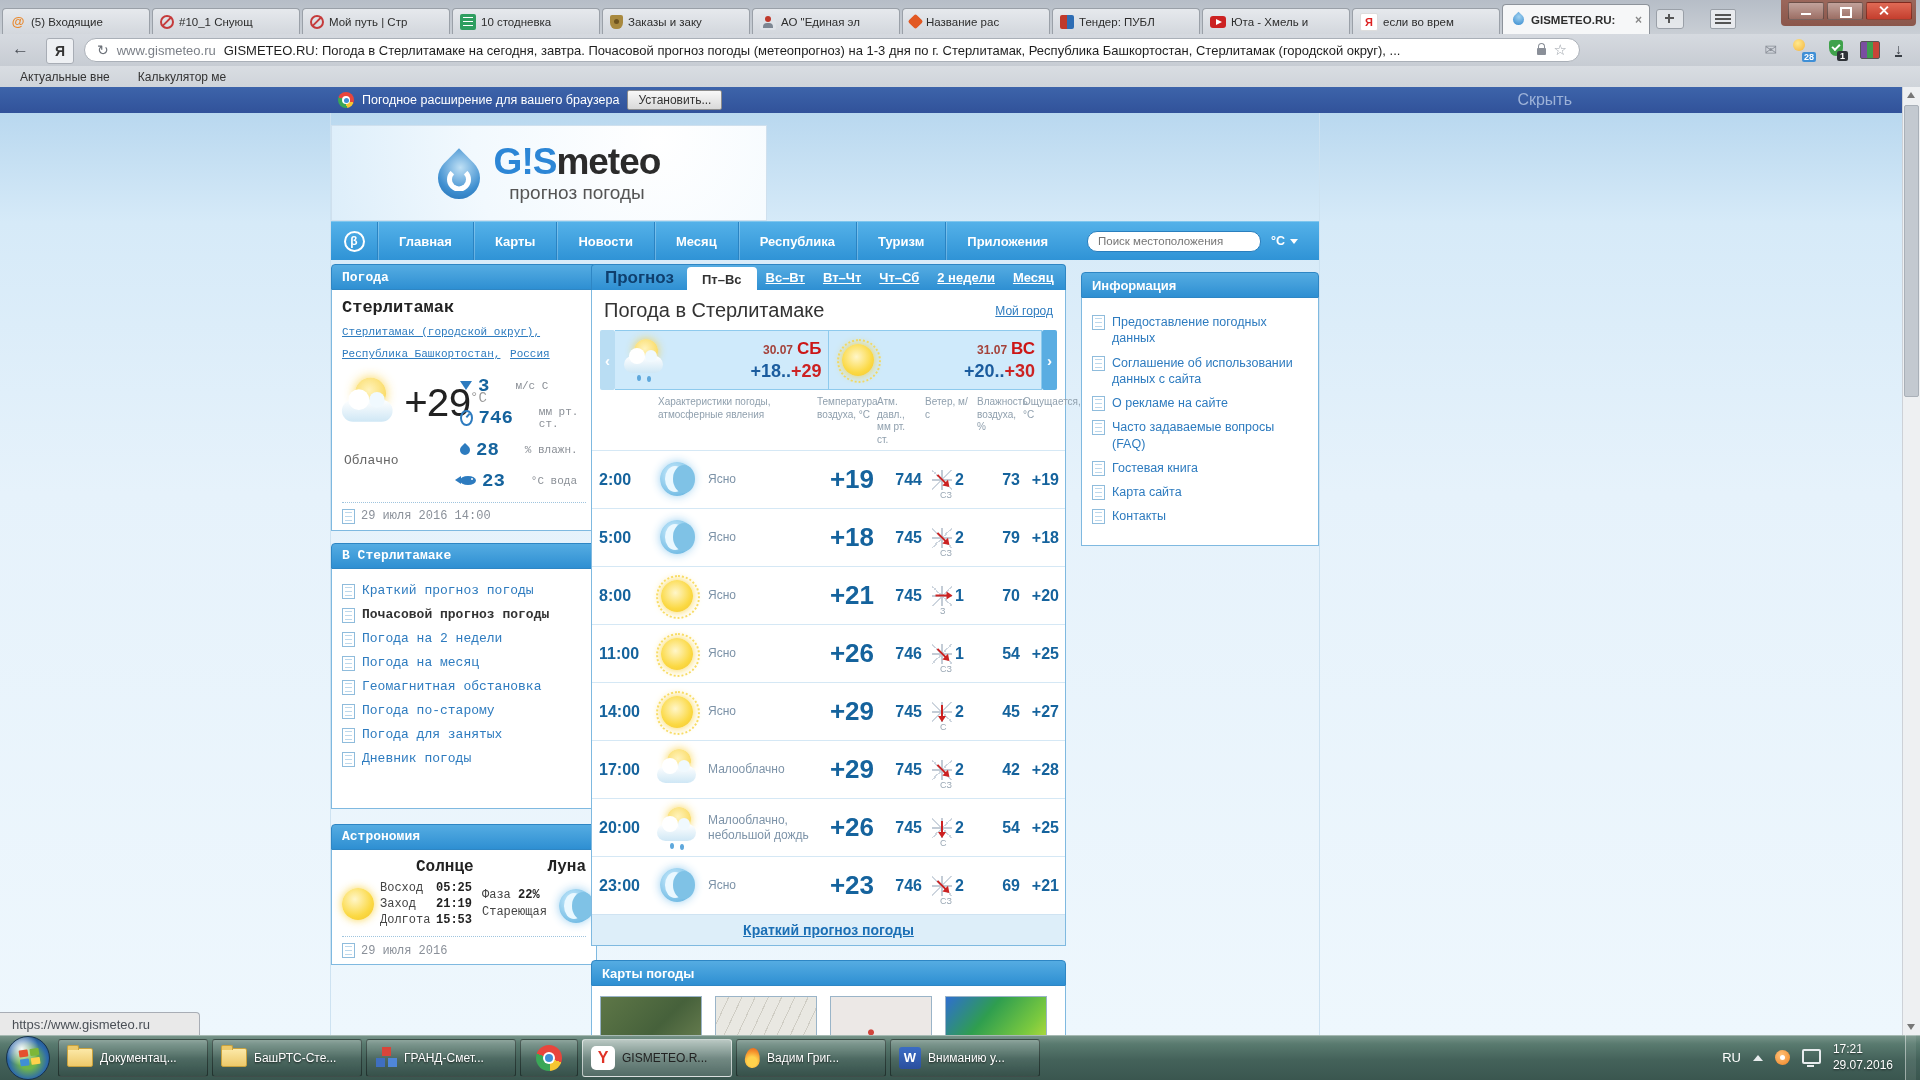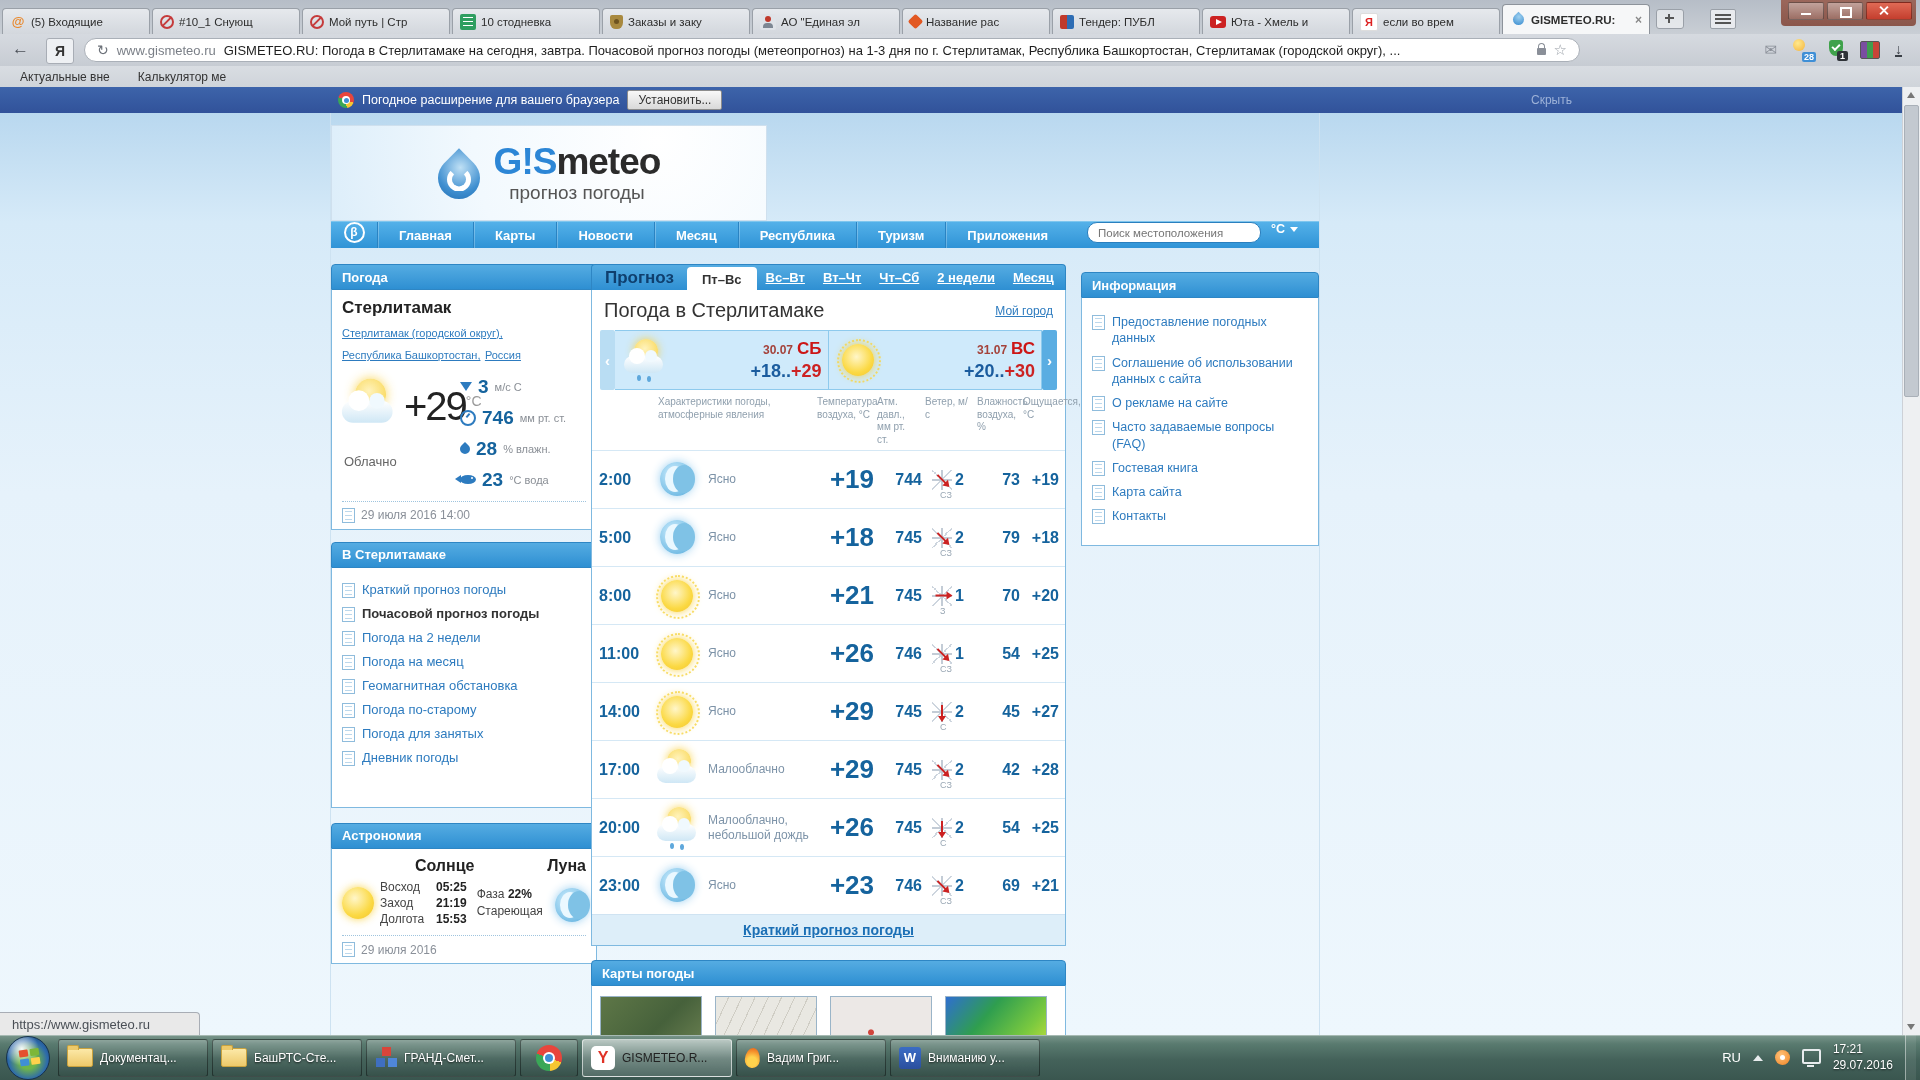--- a/index.html
+++ b/index.html
@@ -74,42 +74,42 @@
     background:linear-gradient(#d9dde2,#cfd4da);display:flex;align-items:center;gap:28px;padding-left:20px;}
   .bm-item{font-size:12px;color:#333;white-space:nowrap;}
 
   
   .banner{position:absolute;left:0;top:87px;width:1920px;height:26px;
     background:linear-gradient(#3d64aa,#31529a);display:flex;align-items:center;}
   .banner-inner{margin-left:338px;display:flex;align-items:center;gap:8px;}
   .banner-text{color:#fff;font-size:12.5px;}
   .install-btn{background:linear-gradient(#f8f8f8,#d9d9d9);border:1px solid #8c8c8c;border-radius:2px;
     font-size:12px;color:#333;padding:2px 10px;}
-  .hide-link{position:absolute;right:348px;color:#9db2d8;font-size:12px;}
+  .hide-link{position:absolute;right:348px;color:#9db2d8;font-size:16px;}
 
   
   .page{position:absolute;left:0;top:113px;width:1920px;height:922px;overflow:hidden;
     background:linear-gradient(180deg,#b9d8ef 0,#d6eaf8 110px,#e6f2fb 380px,#eef7fd 100%);}
   .container{position:absolute;left:330px;top:0;width:988px;height:100%;
     border-left:1px solid #cde2f1;border-right:1px solid #cde2f1;}
   .logo-box{position:absolute;left:0;top:12px;width:436px;height:96px;box-sizing:border-box;
     background:radial-gradient(circle at 75% 15%,#ffffff,#f2f9fe 55%,#ddeefa);
     border:1px solid #cfe0ee;display:flex;align-items:center;justify-content:center;gap:14px;}
   .gdrop{width:42px;height:42px;background:radial-gradient(circle at 35% 30%,#bfe0f5,#3f8fd0 60%,#1f6bb0);
     border-radius:0 50% 50% 50%;transform:rotate(45deg);position:relative;margin-top:10px;}
   .gdrop::after{content:"";position:absolute;left:10px;top:10px;width:14px;height:14px;border:5px solid #fff;
     border-top-color:transparent;border-radius:50%;transform:rotate(-45deg);}
   .logo-text{display:flex;flex-direction:column;align-items:center;}
   .logo-line{font-size:37px;font-weight:800;letter-spacing:-1px;line-height:1;}
   .logo-blue{color:#2c86d6;} .logo-dark{color:#2b2b2b;}
   .tagline{font-size:19px;color:#555;margin-top:2px;}
 
-  .mainnav{position:absolute;left:0;top:108px;width:988px;height:27px;
+  .mainnav{position:absolute;left:0;top:108px;width:988px;height:39px;
     background:linear-gradient(#54b1e9,#2f93d6);border-top:1px solid #7fc6ee;box-sizing:border-box;
-    display:flex;align-items:flex-start;}
+    display:flex;align-items:center;}
   .beta-wrap{width:46px;display:flex;justify-content:center;}
   [data-icon="beta-icon"]{width:17px;height:17px;border:2px solid #fff;border-radius:50%;color:#fff;
     font-size:12px;font-weight:bold;text-align:center;line-height:16px;}
   [data-icon="beta-icon"]::before{content:"β";}
   .nav-item{padding:0 21px;height:100%;display:flex;align-items:center;color:#fff;font-weight:bold;
     font-size:13px;border-left:1px solid #2a83c2;box-shadow:inset 1px 0 0 rgba(255,255,255,.25);white-space:nowrap;}
   .nav-search{margin-left:auto;margin-right:10px;width:172px;height:19px;background:#fff;
     border:1px solid #2a7fbe;border-radius:10px;display:flex;align-items:center;}
   .nav-search input{border:none;outline:none;background:transparent;width:100%;font-size:11.5px;
     color:#555;padding:0 10px;font-family:"Liberation Sans",sans-serif;}
@@ -117,39 +117,39 @@
   .caret-down{width:0;height:0;border-left:4px solid transparent;border-right:4px solid transparent;
     border-top:5px solid #fff;}
 
   
   .panel{box-sizing:border-box;}
   .panel-h{height:26px;background:linear-gradient(#55ace2,#2e8fd2);border:1px solid #2e86c4;
     border-radius:4px 4px 0 0;color:#fff;font-weight:bold;font-size:13px;display:flex;align-items:center;
     padding-left:10px;box-sizing:border-box;}
   .panel-b{background:#fff;border:1px solid #7fb9e0;border-top:none;box-sizing:border-box;}
 
-  .col-left{position:absolute;left:0;top:151px;width:266px;}
+  .col-left{position:absolute;left:0;top:151px;width:266px;font-family:Liberation Mono, monospace;}
   .col-center{position:absolute;left:260px;top:151px;width:475px;}
   .col-right{position:absolute;left:750px;top:159px;width:238px;}
 
   
   .cw-body{padding:8px 10px 6px;}
   .cw-city{font-size:17px;font-weight:bold;color:#222;}
   .cw-links{margin-top:3px;line-height:1.4;}
   .cw-links a{color:#2d7bbf;font-size:11px;text-decoration:underline;}
   .cw-main{display:flex;margin-top:8px;}
   .cw-left{width:118px;position:relative;height:96px;}
   .bigicon{position:absolute;left:-4px;top:2px;transform:scale(1.3);transform-origin:left top;}
   .cw-temp{position:absolute;left:62px;top:10px;font-size:40px;color:#222;letter-spacing:-2px;}
   .cw-temp sup{font-size:14px;color:#999;letter-spacing:0;}
   .cw-cond{position:absolute;left:2px;top:80px;font-size:13px;color:#666;}
   .cw-metrics{flex:1;display:flex;flex-direction:column;gap:9px;padding-top:2px;}
   .metric{display:flex;align-items:center;gap:6px;}
   .metric-val{font-size:19px;font-weight:bold;color:#15639d;}
-  .metric-unit{font-size:11px;color:#8a8f96;}
+  .metric-unit{font-size:11px;color:#8a8f96;margin-left:20px;}
   .panel-foot{border-top:1px dotted #9fc4de;margin:4px 10px 0;padding:6px 0;display:flex;align-items:center;gap:6px;
     font-size:12px;color:#8a9099;}
   .doc-icon{width:11px;height:13px;border:1px solid #8fbcdc;position:relative;flex:none;}
   .doc-icon::before{content:"";position:absolute;left:2px;right:2px;top:2px;bottom:2px;
     background:repeating-linear-gradient(#bcd8ec 0 1px,transparent 1px 4px);}
   [data-icon="wind-icon"]{width:0;height:0;border-left:6px solid transparent;border-right:6px solid transparent;
     border-top:9px solid #2d7bbf;}
   [data-icon="pressure-icon"]{width:12px;height:12px;border:2px solid #2d7bbf;border-radius:50%;position:relative;}
   [data-icon="pressure-icon"]::before{content:"";position:absolute;left:5px;top:1px;width:2px;height:5px;
     background:#2d7bbf;transform:rotate(40deg);}

